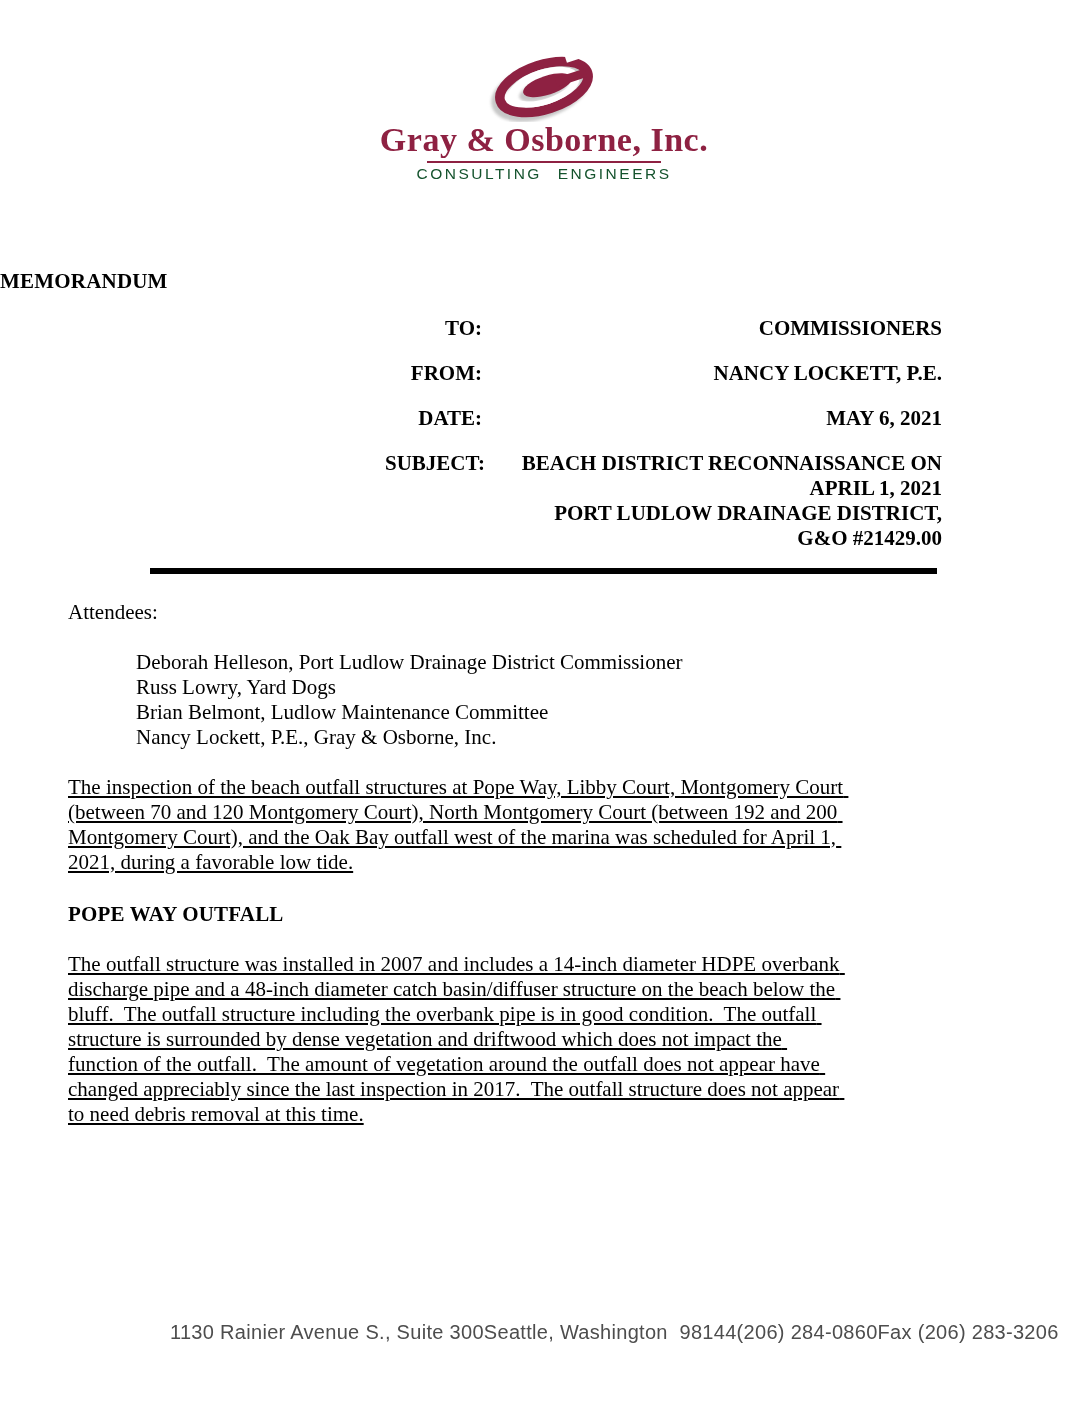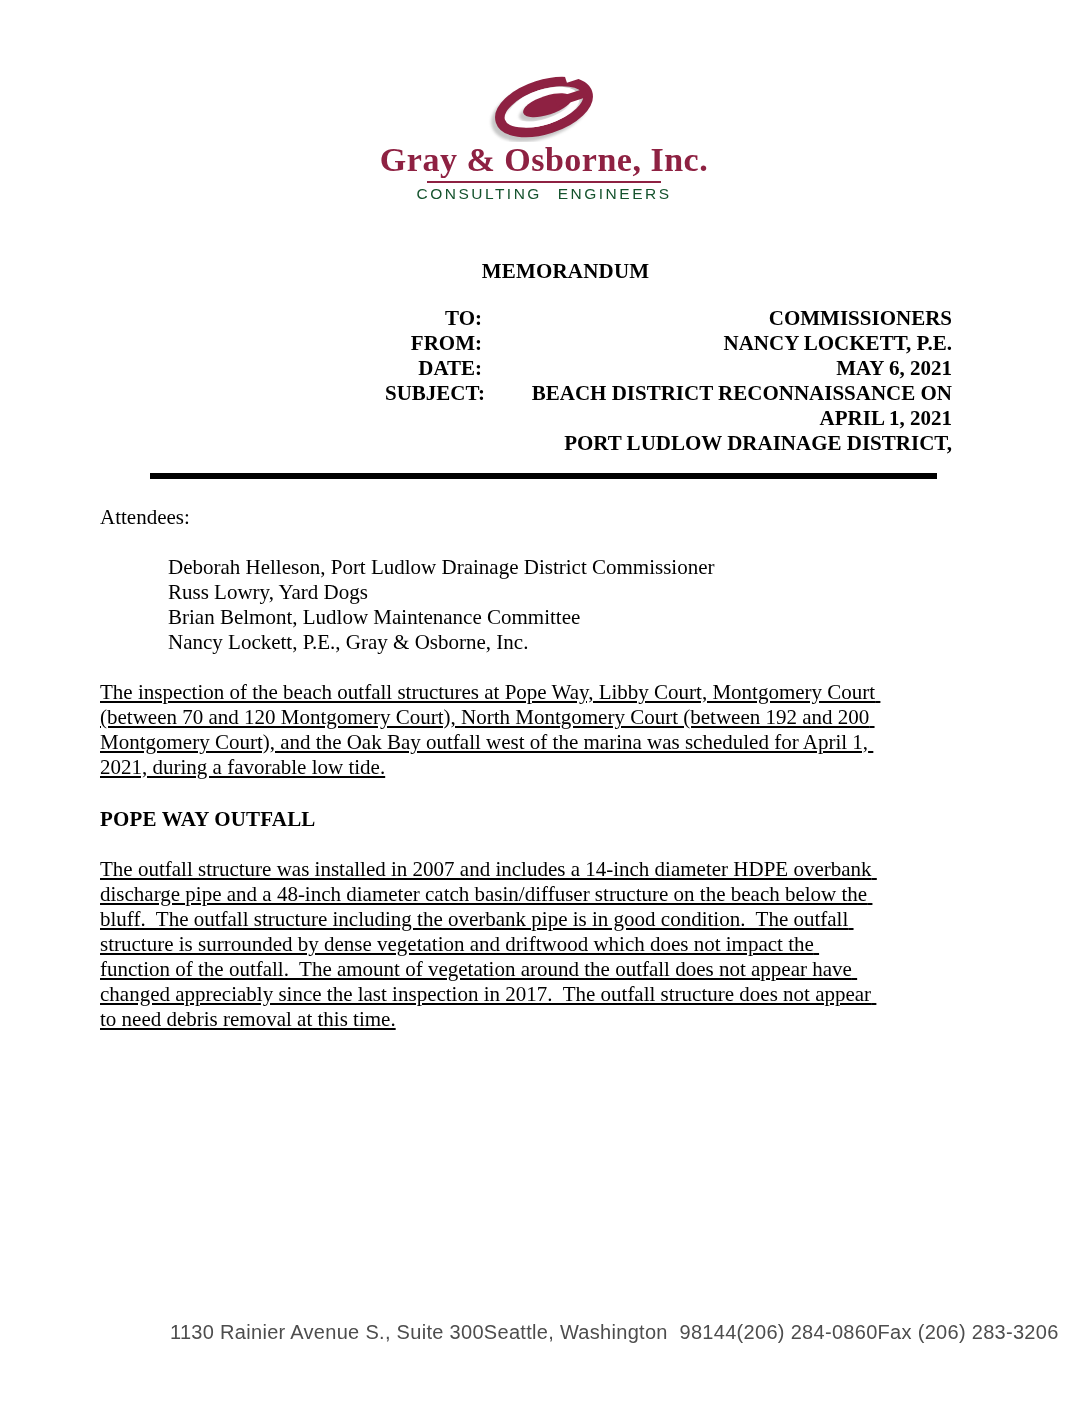--- a/index.html
+++ b/index.html
@@ -6,53 +6,53 @@
   body {
     width: 1088px; height: 1408px;
     background: #ffffff;
     font-family: "Liberation Serif", serif;
     color: #000000;
     position: relative;
     overflow: hidden;
   }
 
   
-  .letterhead { text-align: center; padding-top: 72px; }
+  .letterhead { text-align: center; padding-top: 52px; }
   .emblem { display: block; margin: 0 auto; width: 130px; height: 70px; }
   .company-name {
     font-size: 34px; font-weight: bold; color: #8e2142;
     line-height: 1.05; margin-top: 0px; letter-spacing: 0.5px;
   }
   .company-underline { width: 234px; height: 2px; background: #8e2142; margin: 3px auto 2px auto; }
   .tagline {
     font-family: "Liberation Sans", sans-serif;
     font-size: 15.5px; color: #14532d;
     letter-spacing: 2.5px; word-spacing: 9px;
   }
 
   
   .memo-title {
-    text-align: center; font-weight: bold; font-size: 21px;
-    margin-top: 56px; letter-spacing: 0.2px; padding-left: 43px;
+    text-align: left; font-weight: bold; font-size: 21px;
+    margin-top: 86px; letter-spacing: 0.2px;
   }
   .memo-grid {
     display: grid; grid-template-columns: 97px 440px; column-gap: 30px;
     margin-left: 385px; margin-top: 22px;
-    font-weight: bold; font-size: 21px; line-height: 25px;
+    font-weight: bold; font-size: 21px; line-height: 25px; gap: 20px;
   }
   .memo-label { text-align: right; }
   .memo-value { text-align: right; }
 
   .rule {
     margin-top: 17px; margin-left: 150px;
     width: 787px; height: 6px; background: #000000;
   }
 
   
-  .content { margin-left: 100px; width: 778px; font-size: 21px; line-height: 25px; }
+  .content { margin-left: 68px; width: 778px; font-size: 21px; line-height: 25px; }
   .attendees-label { margin-top: 26px; }
   .attendee-list { margin-top: 25px; padding-left: 68px; }
   .attendee-list div { line-height: 25px; }
   .para { margin-top: 25px; white-space: pre-wrap; text-decoration: underline; }
   .section-heading { font-weight: bold; margin-top: 27px; letter-spacing: 0.2px; }
 
   
   .page-footer {
     position: absolute; top: 1321px; left: 170px; right: 166px;
     display: flex; justify-content: space-between;
@@ -102,20 +102,21 @@
   <div class="memo-value">NANCY LOCKETT, P.E.</div>
 
   <div class="memo-label">DATE:</div>
   <div class="memo-value">MAY 6, 2021</div>
 
   <div class="memo-label">SUBJECT:</div>
   <div class="memo-value">
     <div>BEACH DISTRICT RECONNAISSANCE ON</div>
     <div>APRIL 1, 2021</div>
     <div>PORT LUDLOW DRAINAGE DISTRICT,</div>
+    <div>G&amp;O #21429.00</div>
   </div>
 </div>
 
 <div class="rule"></div>
 
 <div class="content">
   <div class="attendees-label">Attendees:</div>
 
   <div class="attendee-list">
     <div>Deborah Helleson, Port Ludlow Drainage District Commissioner</div>

